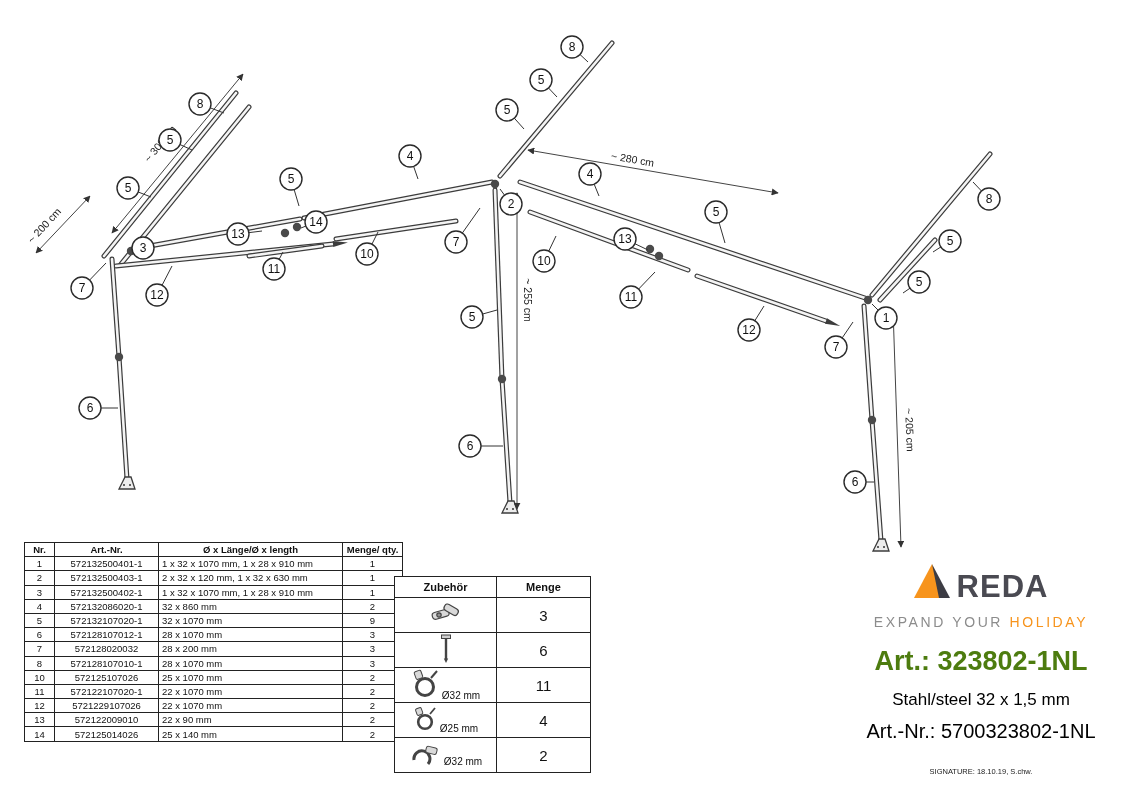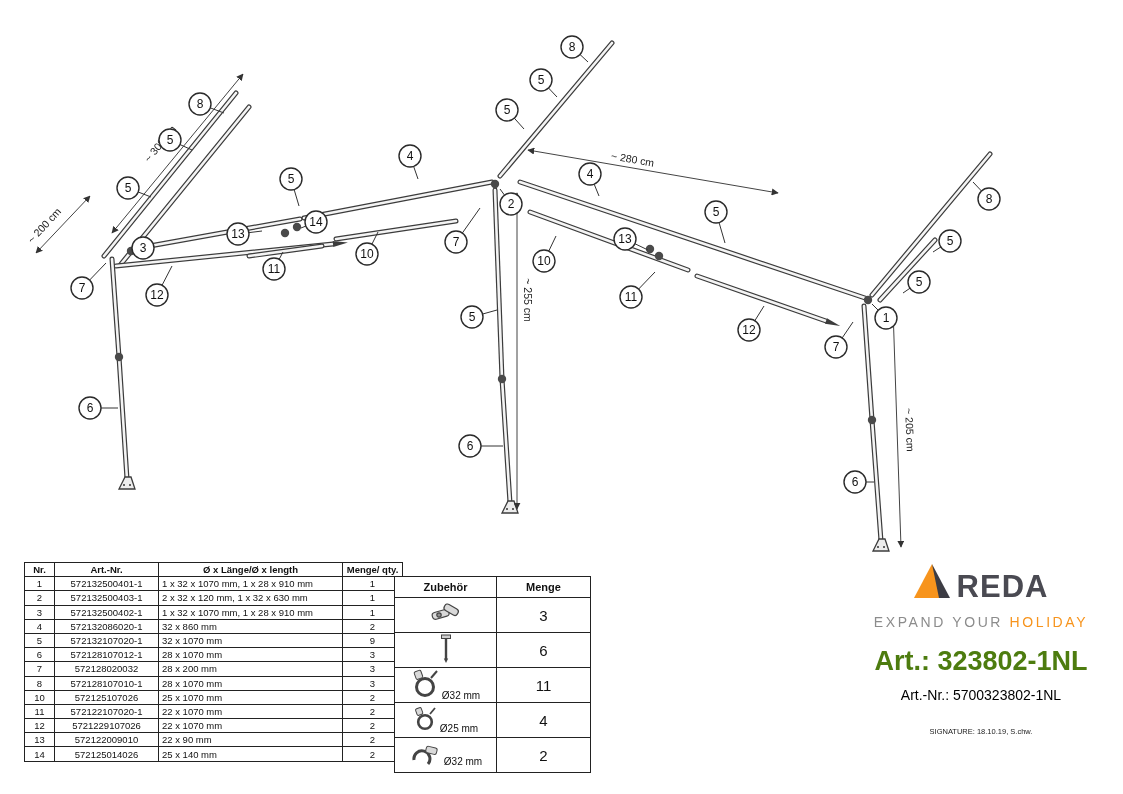--- a/index.html
+++ b/index.html
@@ -10,21 +10,21 @@
     color: #111;
     overflow: hidden;
   }
   .page { position: relative; width: 1123px; height: 794px; background:#fff; }
 
   
   #frame-svg { position: absolute; left: 0; top: 0; }
 
   
   .parts-table {
-    position: absolute; left: 24px; top: 562px;
+    position: absolute; left: 24px; top: 542px;
     border-collapse: collapse;
     font-size: 9.5px;
     background: #fff;
   }
   .parts-table th, .parts-table td {
     border: 1px solid #222;
     padding: 1px 3px;
     height: 14.2px;
     white-space: nowrap;
   }
@@ -50,21 +50,21 @@
   .acc-table td.qty-cell { width: 94px; text-align: center; font-size: 15px; }
 
   
   .titleblock { position: absolute; left: 845px; top: 564px; width: 272px; text-align: center; }
   .logo-row { display: flex; justify-content: center; align-items: flex-end; gap: 7px; }
   .brand { font-size: 31px; font-weight: bold; color: #4a4a52; letter-spacing: 1px; line-height: 1; }
   .tagline { margin-top: 12px; font-size: 14px; letter-spacing: 2.6px; color: #8c8c8c; }
   .tagline .tg-orange { color: #f7941d; }
   .art-big { margin-top: 16px; font-size: 27px; font-weight: bold; color: #4d7c0f; }
   .material { margin-top: 13px; font-size: 17px; color: #000; }
-  .artnr { margin-top: 10px; font-size: 14px; color: #000; }
+  .artnr { margin-top: 10px; font-size: 20px; color: #000; }
   .signature { margin-top: 24px; font-size: 7.5px; color: #222; }
 </style>
 </head>
 <body>
 
 <div class="page">
 
   <svg id="frame-svg" width="1123" height="560" viewBox="0 0 1123 560">
       <defs>
         <marker id="arr" viewBox="0 0 10 10" refX="9" refY="5" markerWidth="7" markerHeight="7" orient="auto-start-reverse">
@@ -473,17 +473,18 @@
           <polygon points="18,0 36,34 25,34" fill="#3c3c44"></polygon>
         </svg>
       </span>
       <span class="brand">REDA</span>
     </div>
     <div class="tagline">
       <span class="tg-gray">EXPAND YOUR</span>
       <span class="tg-orange">HOLIDAY</span>
     </div>
     <div class="art-big">Art.: 323802-1NL</div>
+    <div class="material">Stahl/steel 32 x 1,5 mm</div>
     <div class="artnr">Art.-Nr.: 5700323802-1NL</div>
     <div class="signature">SIGNATURE: 18.10.19, S.chw.</div>
   </div>
 
 </div>
 
 </body></html>

